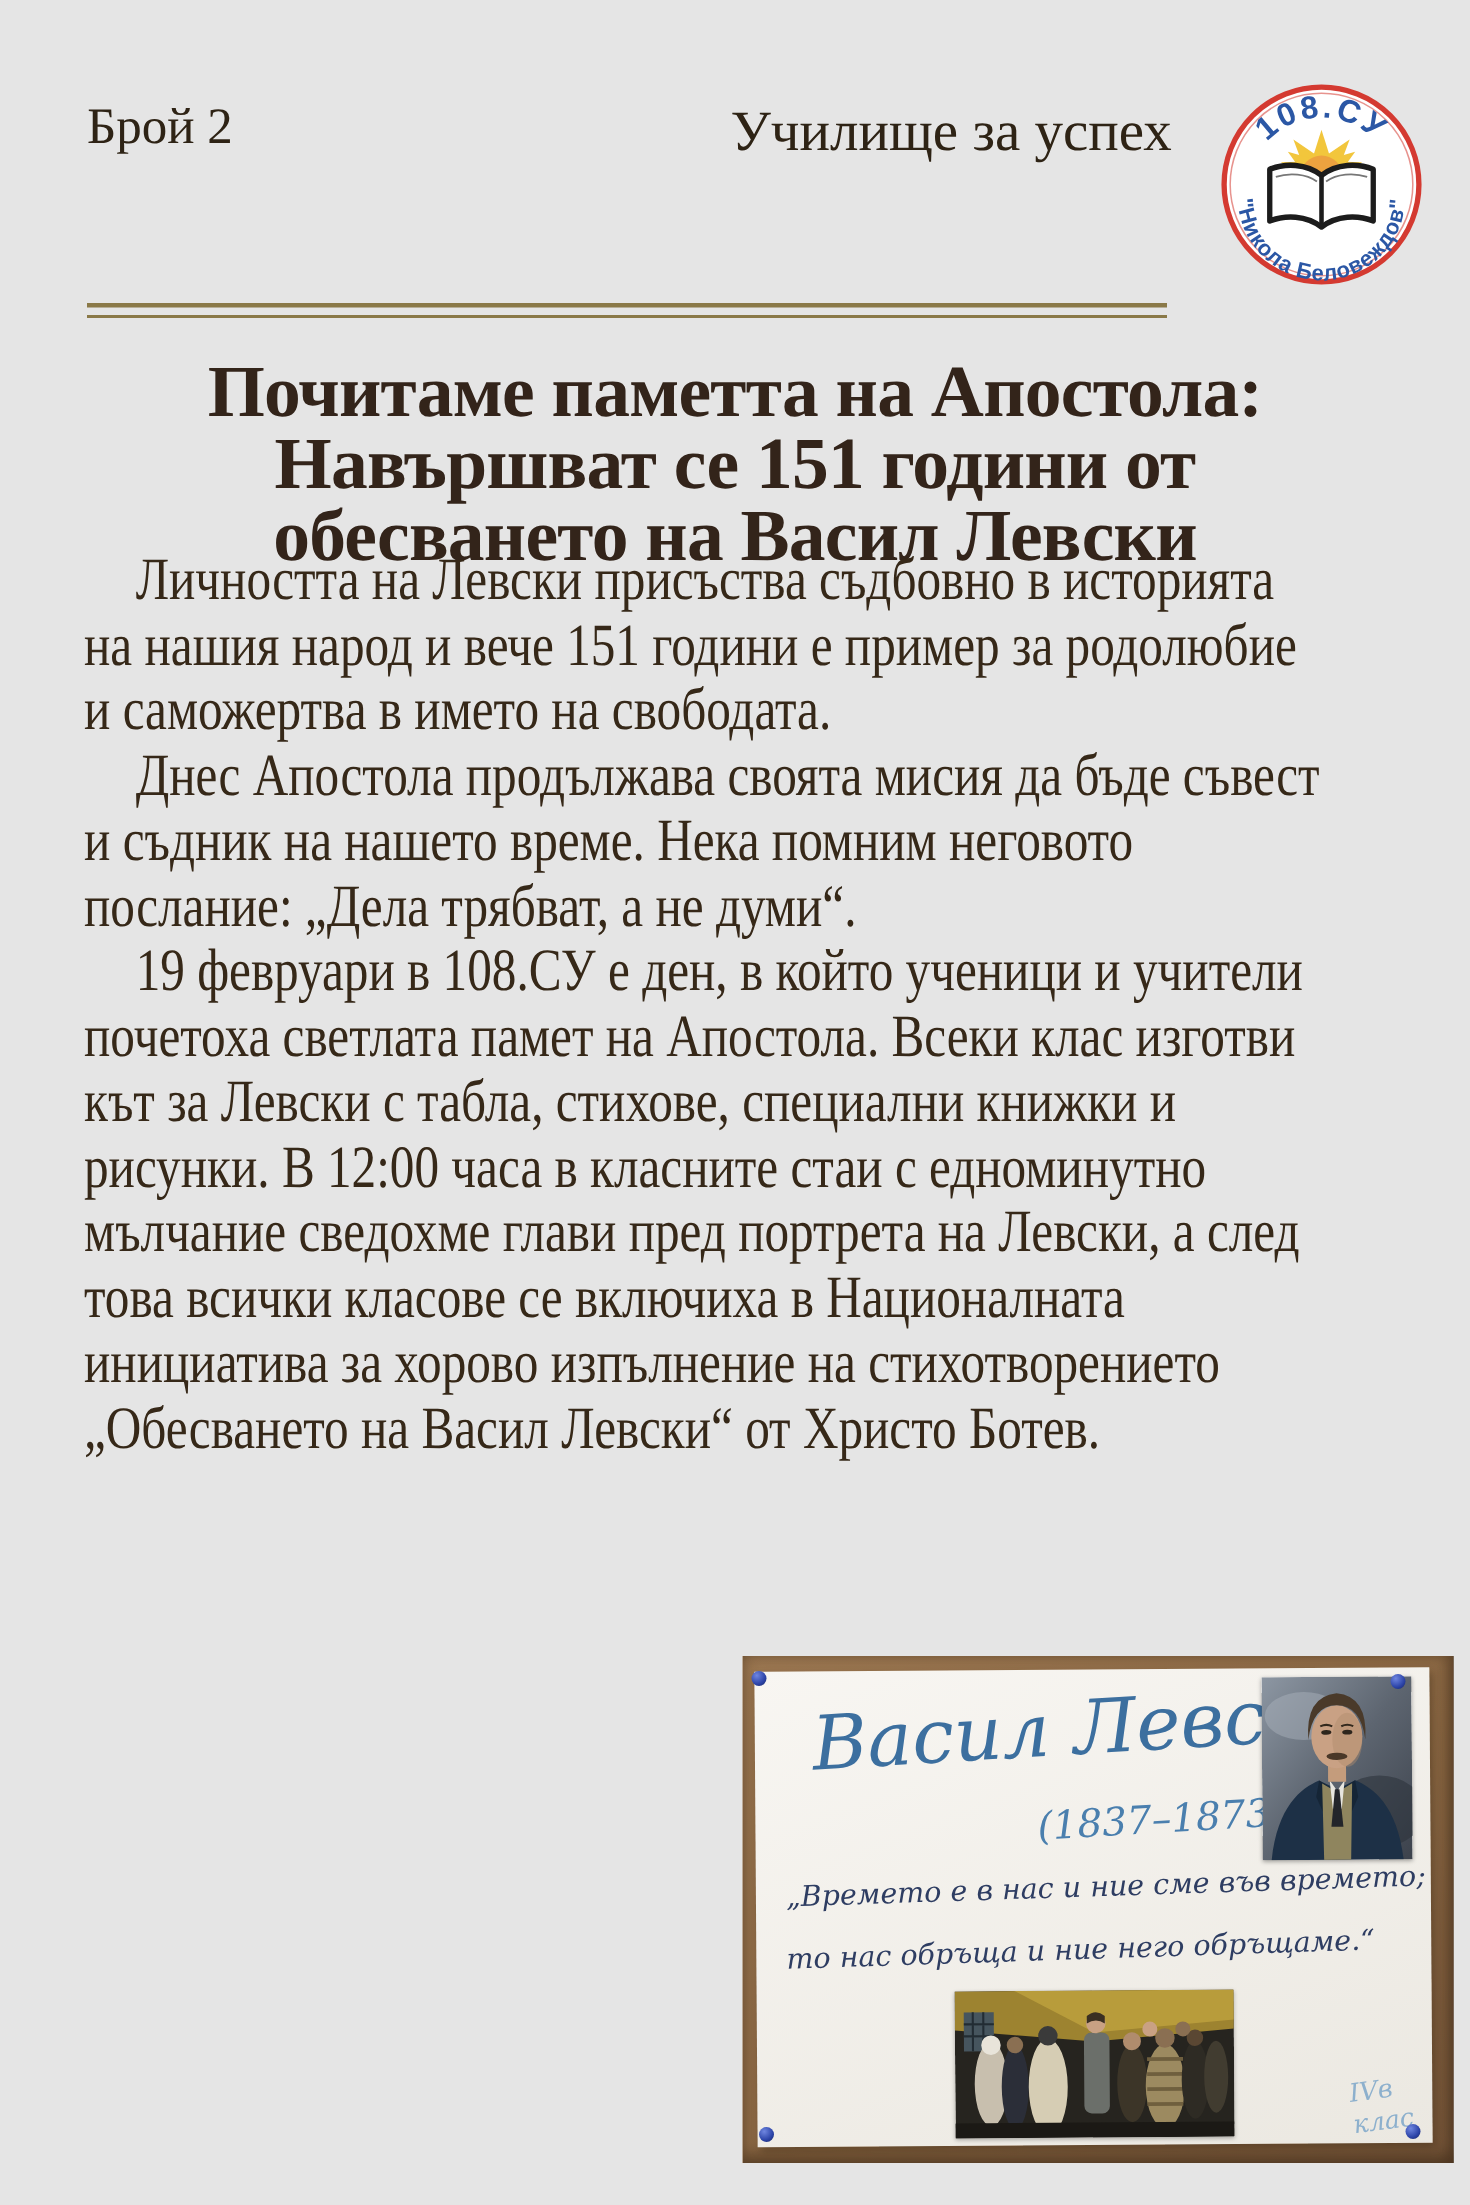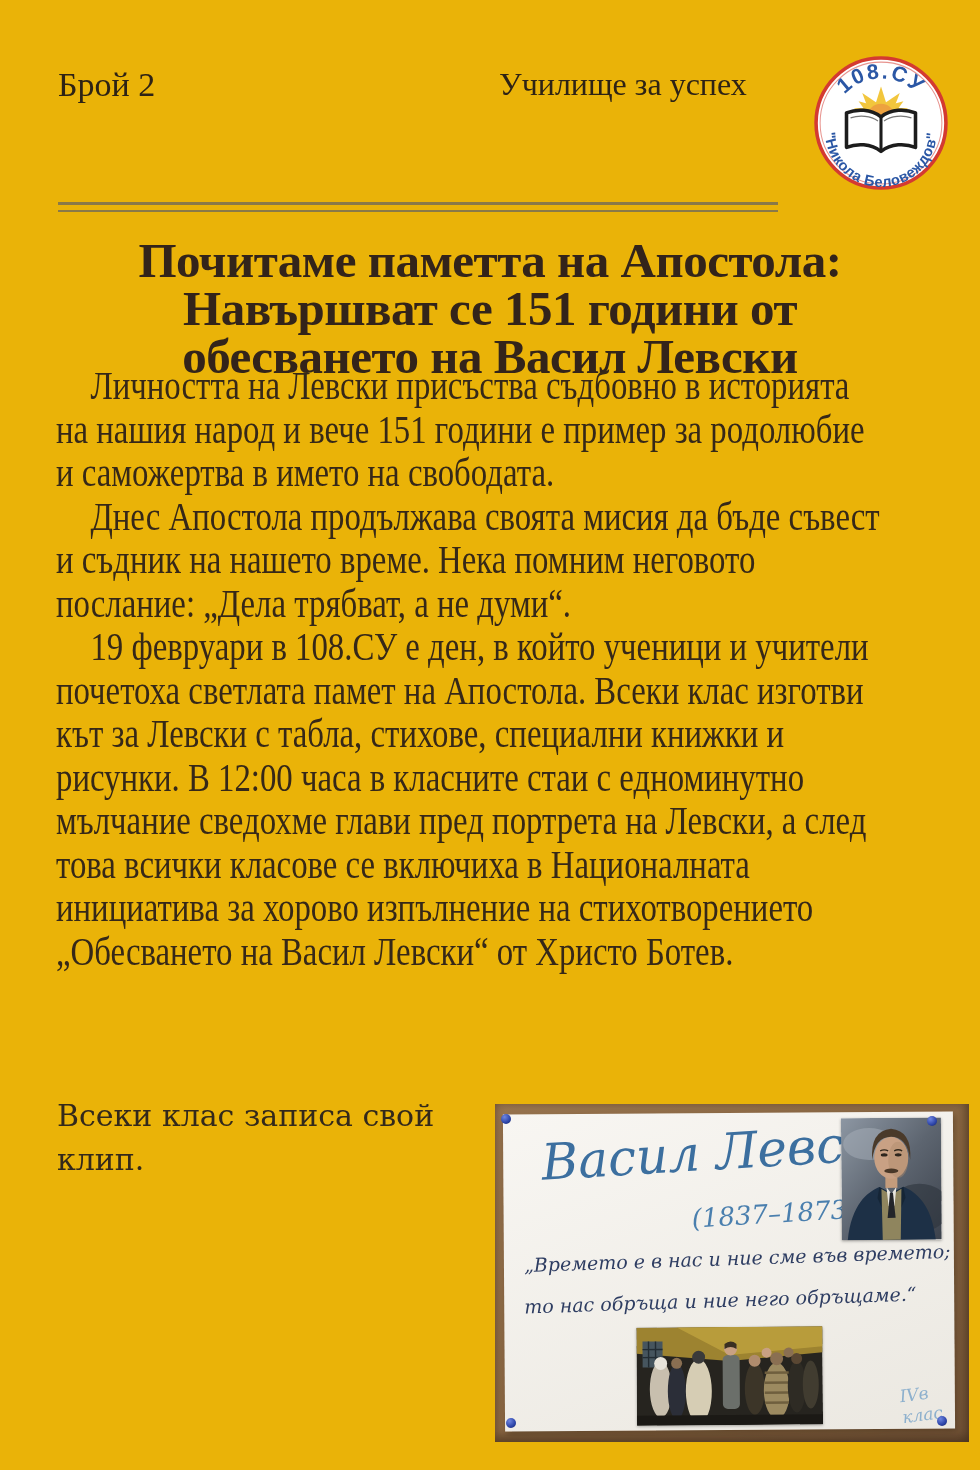--- a/index.html
+++ b/index.html
@@ -1,23 +1,23 @@
 <!DOCTYPE html>
 <html lang="bg"><head>
 <meta charset="utf-8">
 <style>
   html,body{margin:0;padding:0;}
   .page{
     position:relative; width:980px; height:1470px;
-    background:#eab308; overflow:hidden;
+    background:#e5e5e5; overflow:hidden;
     font-family:"Liberation Serif", serif; color:#362818;
   }
   
   .issue{position:absolute; left:58px; top:66px; font-size:34px; color:#2e2315; white-space:nowrap;}
-  .motto{position:absolute; left:499px; top:66px; font-size:32px; color:#2e2315; white-space:nowrap;}
+  .motto{position:absolute; left:487px; top:66px; font-size:38px; color:#2e2315; white-space:nowrap;}
   .news-title{position:absolute; left:320px; top:110px; font-size:60px; font-weight:400;
     color:#5b4d3c; letter-spacing:4px; white-space:nowrap;}
   .logo{position:absolute; left:812px; top:54px; width:138px; height:138px;}
   .divider{position:absolute; left:58px; top:202px; width:720px; height:5px;
     border-top:3px solid #8a7948; border-bottom:2px solid #8a7948;}
   
   .headline{position:absolute; left:40px; top:237px; width:900px; margin:0;
     text-align:center; font-size:49px; line-height:48px; font-weight:bold;
     color:#33241a; text-wrap:balance; letter-spacing:-0.5px;}
   
@@ -106,21 +106,20 @@
 
   <h1 class="headline">Почитаме паметта на Апостола: Навършват се 151 години от обесването на Васил Левски</h1>
 
   <div class="body-text">
     <p class="indent">Личността на Левски присъства съдбовно в историята на нашия народ и вече 151 години е пример за родолюбие и саможертва в името на свободата.</p>
     <p class="indent">Днес Апостола продължава своята мисия да бъде съвест и съдник на нашето време. Нека помним неговото послание: „Дела трябват, а не думи“.</p>
     <p class="indent">19 февруари в 108.СУ е ден, в който ученици и учители почетоха светлата памет на Апостола. Всеки клас изготви кът за Левски с табла, стихове, специални книжки и рисунки. В 12:00 часа в класните стаи с едноминутно мълчание сведохме глави пред портрета на Левски, а след това всички класове се включиха в Националната инициатива за хорово изпълнение на стихотворението „Обесването на Васил Левски“ от Христо Ботев.</p>
   </div>
 
   <div class="cont-text">
-    <p>Всеки клас записа свой клип.</p>
   </div>
 
   <div class="photo">
     <div class="paper">
       <div class="hw hw-title">Васил Левски</div>
       <div class="hw hw-years">(1837–1873)</div>
       <div class="hw hw-quote1">„Времето е в нас и ние сме във времето;</div>
       <div class="hw hw-quote2">то нас обръща и ние него обръщаме.“</div>
 
       <svg class="portrait" viewBox="0 0 100 122">

